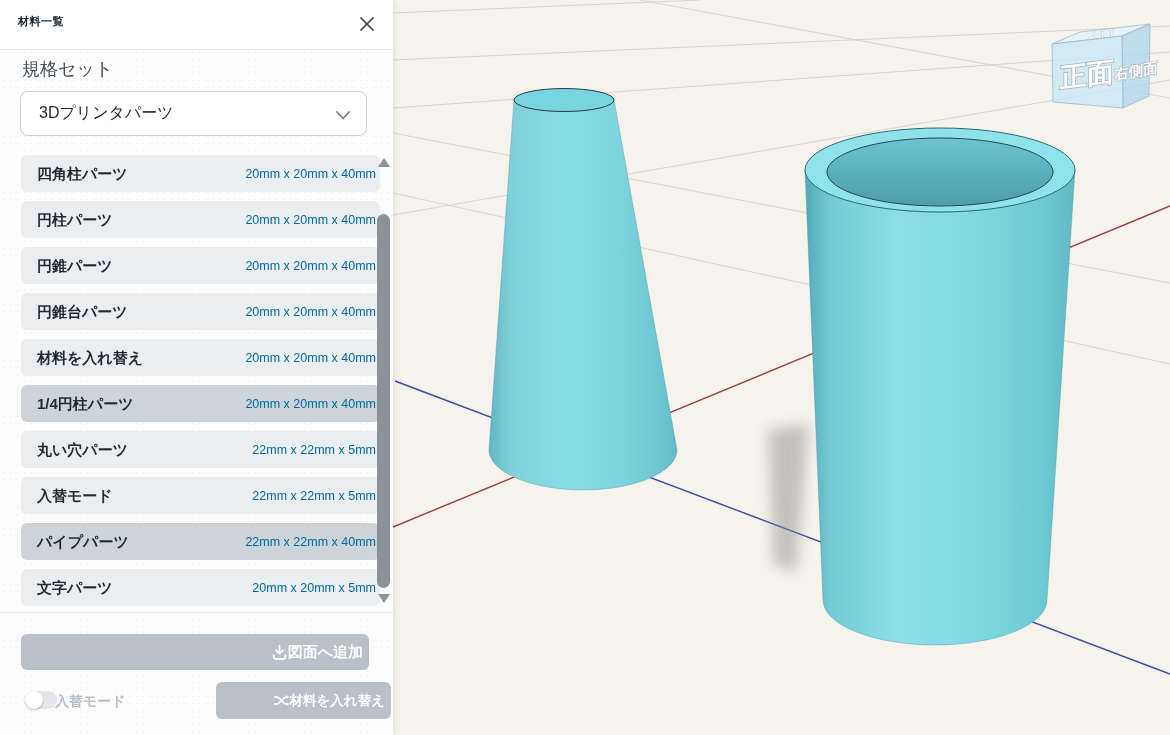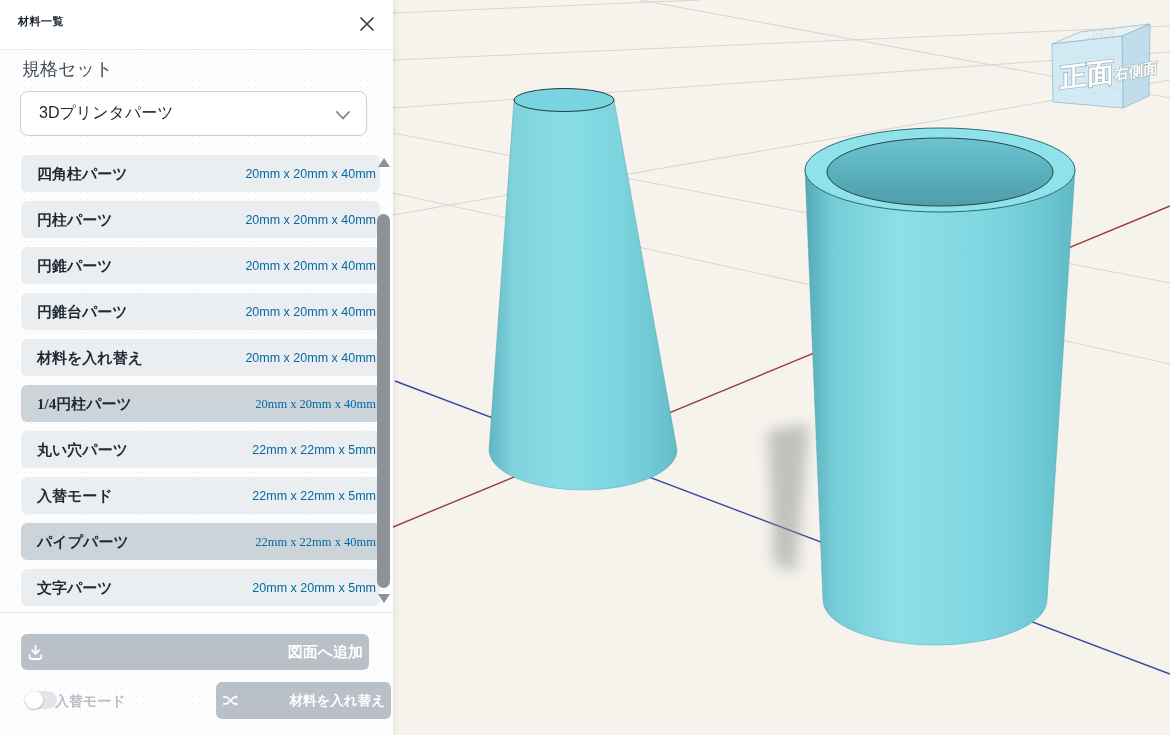--- a/index.html
+++ b/index.html
@@ -18,38 +18,38 @@
     background:transparent;cursor:pointer;padding:0;}
   .label-std{position:absolute;left:22px;top:57px;font-size:18px;color:#454f5b;}
   .select{position:absolute;left:20px;top:91px;width:347px;height:45px;background:#fff;
     border:1px solid #c9cfd7;border-radius:8px;box-sizing:border-box;cursor:pointer;padding-left:9px;}
   .select .val{position:absolute;left:18px;top:11px;font-size:16px;color:#1b2531;}
   .select svg{position:absolute;right:16px;top:19px;}
 
   .list{position:absolute;left:21px;top:155px;width:331px;}
   .row{position:relative;width:359px;height:37px;border-radius:6px;background:var(--row-bg);
     margin-bottom:9px;cursor:pointer;}
-  .row.selected{background:var(--row-selected-bg);font-family:Liberation Serif, serif;}
+  .row.selected{background:var(--row-selected-bg);}
   .row .nm{position:absolute;left:16px;top:50%;transform:translateY(-50%);
     font-size:15px;font-weight:600;color:#1f2933;}
   .row .sz{position:absolute;right:4px;top:50%;transform:translateY(-50%);
     font-size:12.5px;color:#0369a1;text-align:center;}
 
   
   .sb-arrow{position:absolute;left:378px;width:0;height:0;border-left:6px solid transparent;
     border-right:6px solid transparent;cursor:pointer;}
   .sb-up{top:158px;border-bottom:9px solid #8d9298;}
   .sb-down{top:594px;border-top:9px solid #8d9298;}
   .sb-thumb{position:absolute;left:377px;top:214px;width:13px;height:374px;border-radius:7px;
     background:#8d9298;cursor:pointer;}
 
   
   .panel-footer{position:absolute;left:0;top:612px;right:0;bottom:0;border-top:1px solid #e8e8ea;}
   .btn-gray{border:none;border-radius:6px;background:var(--btn-bg);color:#fff;cursor:pointer;
-    display:flex;align-items:center;justify-content:space-between;gap:0;}
+    display:flex;align-items:center;justify-content:flex-end;gap:0;}
   .add-btn{position:absolute;left:21px;top:21px;width:348px;height:36px;font-size:15px;font-weight:700;}
   .swap-btn{position:absolute;left:216px;top:69px;width:175px;height:37px;font-size:13.5px;font-weight:700;}
   .toggle{position:absolute;left:25px;top:78px;width:32px;height:18px;border-radius:9px;
     background:#e2e5e9;cursor:pointer;}
   .knob{position:absolute;left:0px;top:0px;width:18px;height:18px;border-radius:50%;background:#fff;
     box-shadow:0 1px 2px rgba(0,0,0,.25);}
   .toggle-label{position:absolute;left:55px;top:80px;font-size:14px;font-weight:600;color:#b9bfc7;}
 
   
   .viewport{position:absolute;left:393px;top:0;width:777px;height:735px;background:var(--vp-bg);cursor:grab;}

